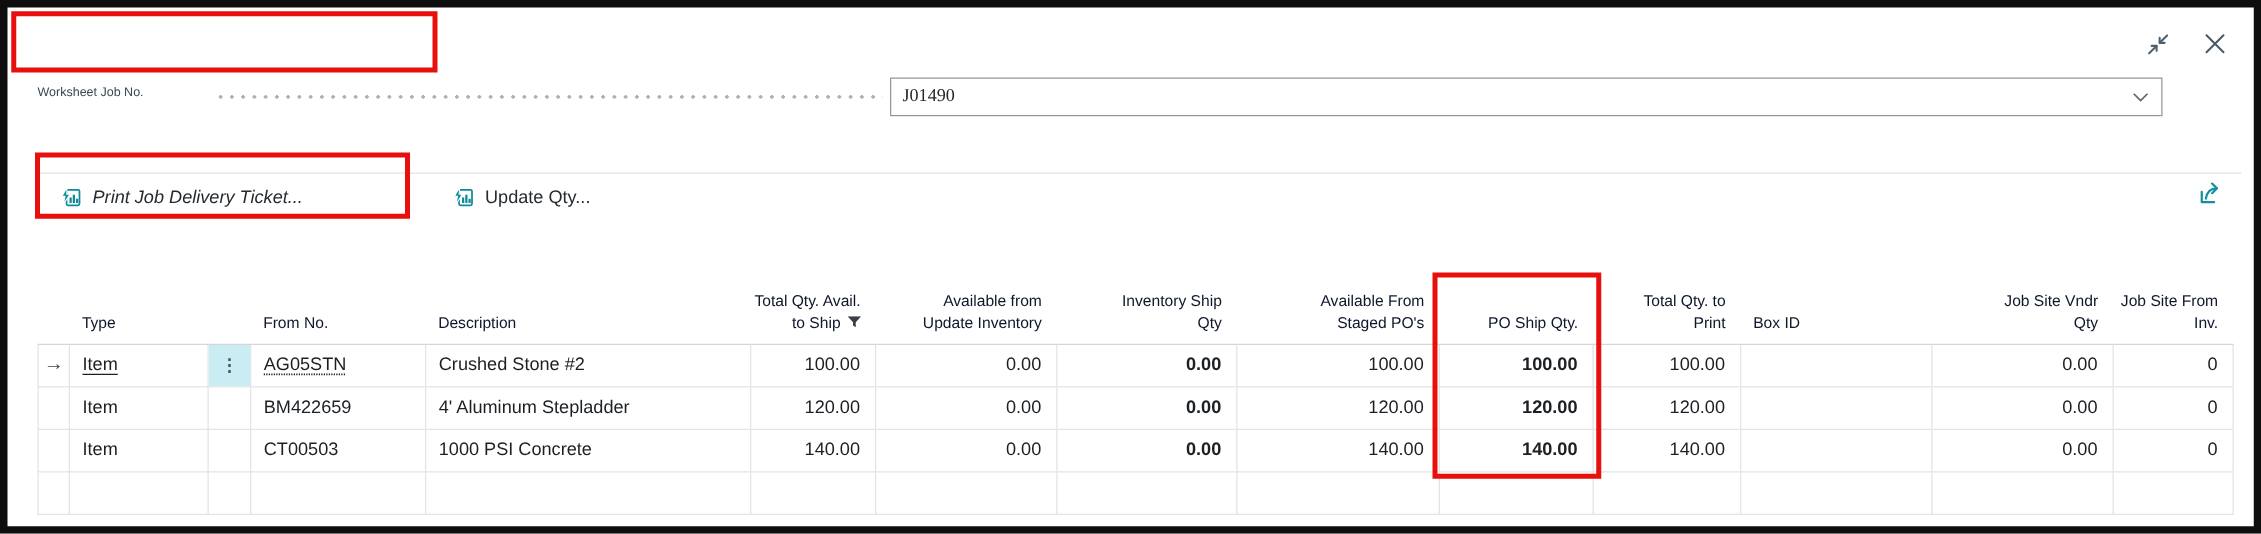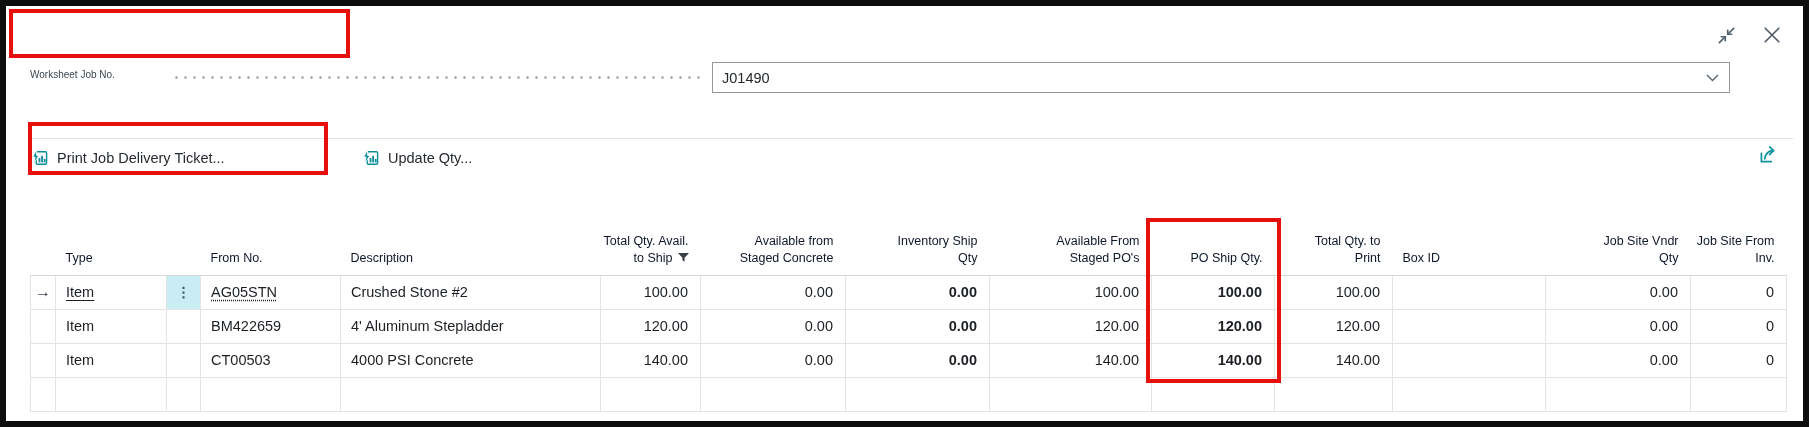--- a/index.html
+++ b/index.html
@@ -26,32 +26,32 @@
   .leader {
     position:absolute; left:166px; top:70px; width:534px; height:3px;
     background-image:radial-gradient(circle, #a9b0b6 1.2px, transparent 1.5px);
     background-size:9px 3px; background-repeat:repeat-x;
   }
   .combobox {
     position:absolute; left:706px; top:56px; width:1018px; height:31px;
     border:1px solid #979797; background:#fff; display:flex; align-items:center;
   }
   .combobox input {
-    flex:1; border:none; outline:none; font-family:Liberation Sans, sans-serif;
+    flex:1; border:none; outline:none; font-family:Liberation Serif, serif;
     font-size:14.5px; color:#23282c; padding:0 0 0 9px; background:transparent;
   }
   .combobox .chev { padding:0 10px 0 6px; display:flex; align-items:center; cursor:pointer; }
   
   .divider { position:absolute; left:22px; top:132px; width:1765px; height:1px; background:#e2e2e2; }
   .action-btn {
     position:absolute; top:138px; height:27px; display:flex; align-items:center; gap:8px;
     background:none; border:none; cursor:pointer; font-family:inherit;
     font-size:14.5px; color:#262b30; white-space:nowrap;
   }
-  .act-print { left:25px; }
+  .act-print { left:42px;font-style:italic; }
   .act-update { left:356px; }
   .share-btn { position:absolute; top:137px; right:24px; background:none; border:none; cursor:pointer; }
   
   table.grid {
     position:absolute; left:24px; top:221px;
     border-collapse:collapse; table-layout:fixed; width:1756px;
   }
   .grid th {
     height:48px; vertical-align:bottom; padding-bottom:8px;
     font-weight:normal; font-size:12.5px; color:#0f172a; line-height:1.35;
@@ -174,21 +174,21 @@
         <th class="al">From No.</th>
         <th class="al">Description</th>
         <th class="ar">
           <div>Total Qty. Avail.</div>
           <div><span>to Ship</span><span class="filter-ico"><svg width="11" height="10" viewBox="0 0 11 10">
                   <polygon points="0,0 11,0 6.6,4.8 6.6,8.8 4.4,7.3 4.4,4.8" fill="#3a3f45"></polygon>
                 </svg></span></div>
         </th>
         <th class="ar">
           <div>Available from</div>
-          <div>Staged Concrete</div>
+          <div>Update Inventory</div>
         </th>
         <th class="ar">
           <div>Inventory Ship</div>
           <div>Qty</div>
         </th>
         <th class="ar">
           <div>Available From</div>
           <div>Staged PO's</div>
         </th>
         <th class="ar">PO Ship Qty.</th>
@@ -238,21 +238,21 @@
         <td class="ar">120.00</td>
         <td class="al"></td>
         <td class="ar">0.00</td>
         <td class="ar">0</td>
       </tr>
       <tr>
         <td class="marker"></td>
         <td class="al">Item</td>
         <td class="menu"></td>
         <td class="al">CT00503</td>
-        <td class="al">4000 PSI Concrete</td>
+        <td class="al">1000 PSI Concrete</td>
         <td class="ar">140.00</td>
         <td class="ar t-link">0.00</td>
         <td class="ar t-bold">0.00</td>
         <td class="ar t-link">140.00</td>
         <td class="ar t-bold">140.00</td>
         <td class="ar">140.00</td>
         <td class="al"></td>
         <td class="ar">0.00</td>
         <td class="ar">0</td>
       </tr>

